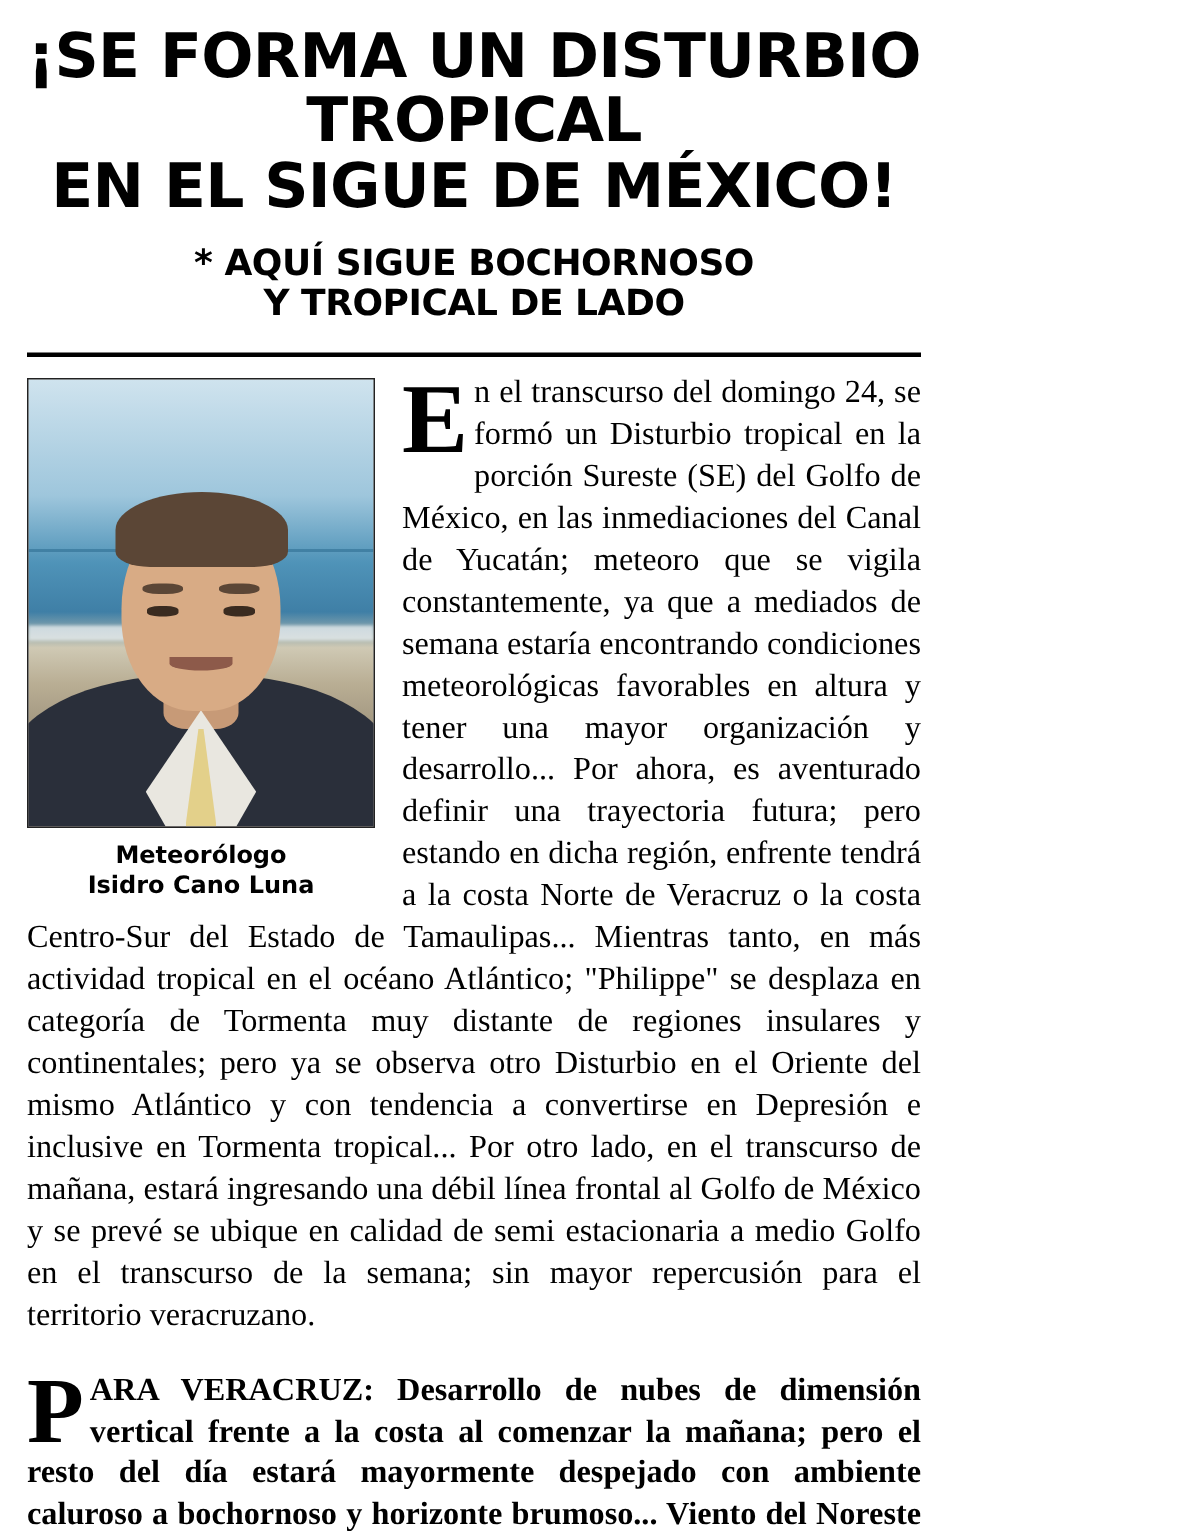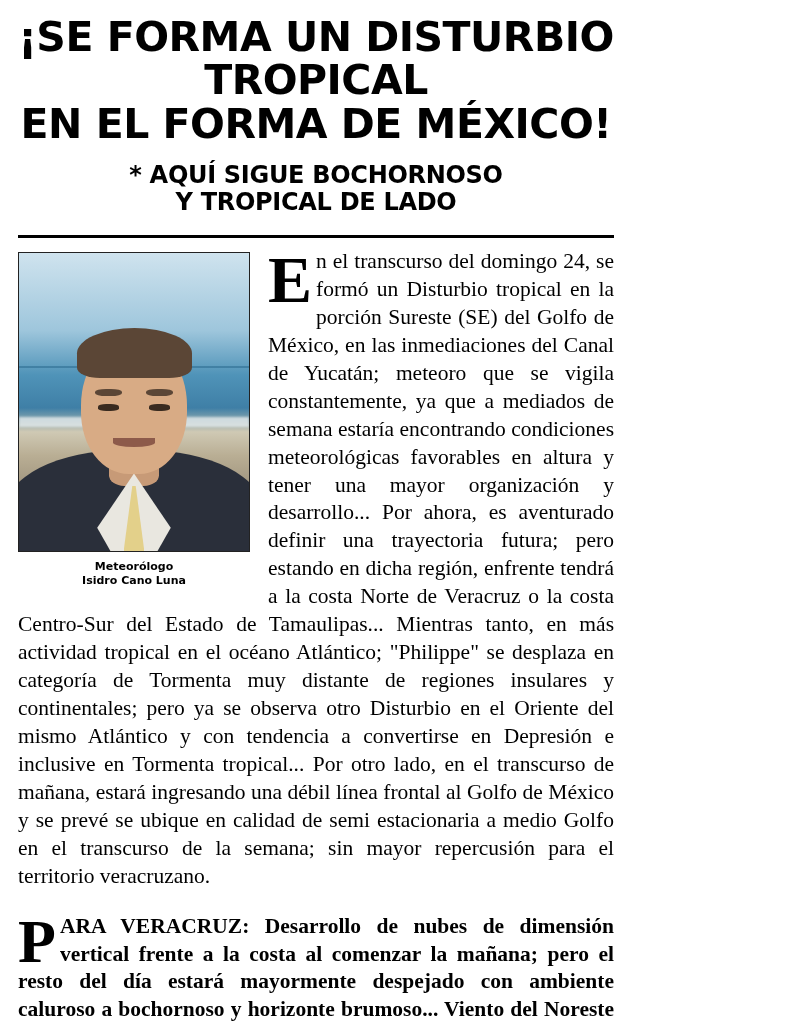--- a/index.html
+++ b/index.html
@@ -119,21 +119,21 @@
   }
   .photo .eyeL { left: 34.5%; }
   .photo .eyeR { left: 56.5%; }
   .photo .mouth {
     position: absolute; bottom: 35%; left: 41%; width: 18%; height: 3%;
     background: #8d5a4a; border-radius: 0 0 60% 60%;
   }
   .caption {
     font-family: "DejaVu Sans", sans-serif;
     font-weight: bold;
-    font-size: 11px;
+    font-size: 16px;
     text-align: center;
     line-height: 1.25;
     margin-top: 8px;
   }
   .caption span { display: block; }
   p.body-p {
     margin: 0;
     text-indent: 0;
   }
   .dropcap {
@@ -155,21 +155,21 @@
   }
   .para2 .dropcap { font-size: 62px; padding-top: 4px; }
 </style>
 </head>
 <body>
 
 <div class="page">
 
   <h1 class="headline">
     <span class="l1">¡SE FORMA UN DISTURBIO TROPICAL</span>
-    <span class="l2">EN EL FORMA DE MÉXICO!</span>
+    <span class="l2">EN EL SIGUE DE MÉXICO!</span>
   </h1>
 
   <h2 class="subhead">
     <span class="s1">* AQUÍ SIGUE BOCHORNOSO</span>
     <span class="s2">Y TROPICAL DE LADO</span>
   </h2>
 
   <hr class="rule">
 
   <div class="body-area">

